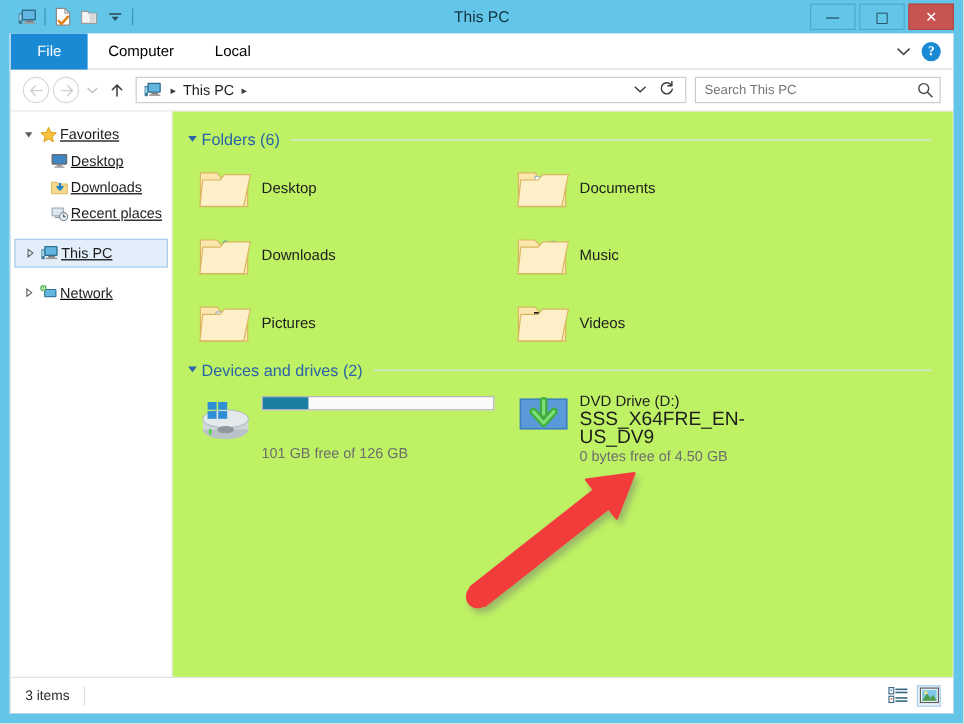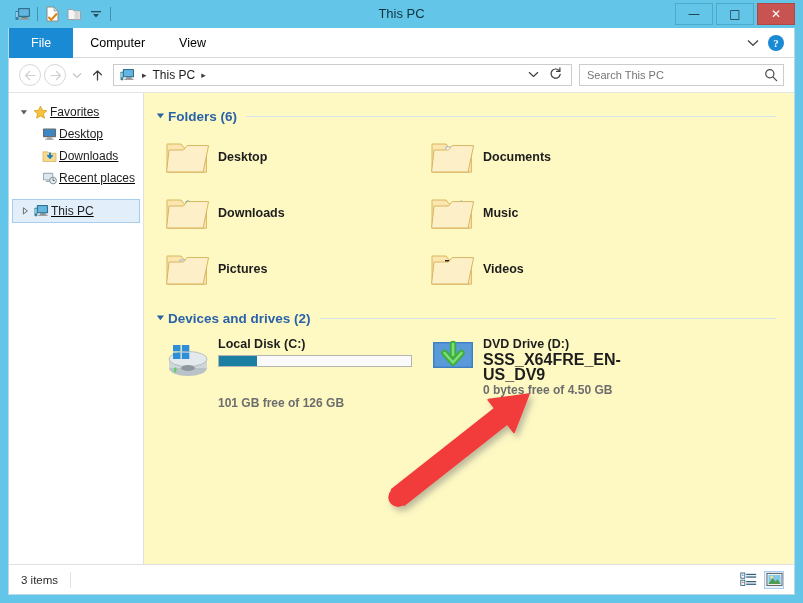--- a/index.html
+++ b/index.html
@@ -203,25 +203,24 @@
   }
   .nav-tri {
     width: 13px; display: flex; align-items: center; justify-content: center;
     font-size: 8px; color: #5d5d5d;
   }
   .nav-ico { width: 20px; display: flex; align-items: center; justify-content: center; }
   .nav-gap { height: 10px; }
 
   #content {
     flex: 1;
-    background: #fef9c3;
+    background: #bef264;
     position: relative;
     overflow: hidden;
     padding: 8px 0 0 8px;
-    font-weight: bold;
   }
 
   
   .group-head {
     display: flex; align-items: center;
     height: 22px;
     margin: 4px 0 2px 0;
   }
   .group-tri { width: 16px; text-align: center; font-size: 8px; color: #2a63a8; }
   .group-title { font-size: 13.5px; color: #2a63a8; white-space: nowrap; }
@@ -330,21 +329,21 @@
         <span class="wc-glyph">✕</span>
       </div>
     </div>
   </div>
 
   <div id="client">
 
     <div id="ribbon">
       <div class="rtab file">File</div>
       <div class="rtab">Computer</div>
-      <div class="rtab">View</div>
+      <div class="rtab">Local</div>
       <div id="ribbon-right">
         <div class="chev-down">
           <svg width="12" height="8" viewBox="0 0 12 8">
               <path d="M1 1.5 L6 6.3 L11 1.5" fill="none" stroke="#4a4a4a" stroke-width="1.3"></path>
             </svg>
         </div>
         <div class="help-circle">?</div>
       </div>
     </div>
 
@@ -479,20 +478,36 @@
               <rect x="4.5" y="11.4" width="10" height="1.4" fill="#9a9a9a"></rect>
               <rect x="0.5" y="4" width="3" height="9" rx="0.6" fill="#3b7f9c"></rect>
               <rect x="1.2" y="5" width="1.6" height="5" fill="#a9dcf0"></rect>
             </svg>
           </span>
           <span>This PC</span>
         </div>
 
         <div class="nav-gap"></div>
 
+        <div class="nav-item">
+          <span class="nav-tri">
+            <svg width="8" height="8" viewBox="0 0 8 8">
+                <path d="M2.4 0.8 L2.4 7 L6.4 3.9 Z" fill="none" stroke="#5d5d5d" stroke-width="0.9"></path>
+              </svg>
+          </span>
+          <span class="nav-ico">
+            <svg width="15" height="14" viewBox="0 0 16 15">
+              <rect x="4" y="4" width="11" height="7.5" rx="1" fill="#2f6f8f"></rect>
+              <rect x="5" y="5" width="9" height="5.5" fill="#63b6e0"></rect>
+              <circle cx="3.4" cy="3.4" r="2.8" fill="#3fa93f"></circle>
+              <path d="M1.1 3.4 h4.6 M3.4 0.9 a3.5 3.5 0 0 1 0 5 a3.5 3.5 0 0 1 0 -5" fill="none" stroke="#e9f7e9" stroke-width="0.7"></path>
+            </svg>
+          </span>
+          <span>Network</span>
+        </div>
       </div>
 
       <div id="content">
 
         <div class="group-head">
           <span class="group-tri">
             <svg width="9" height="9" viewBox="0 0 9 9">
                 <path d="M0.8 2.4 L8 2.4 L4.4 7.2 Z" fill="#2a63a8"></path>
               </svg>
           </span>
@@ -589,21 +604,21 @@
                   <rect x="32.4" y="23" width="1.2" height="1.6"></rect>
                   <rect x="32.4" y="26.5" width="1.2" height="1.6"></rect>
                 </g>
                 <path d="M4 13 h14.5 l3.6 -4.4 h21.5 l-5.5 26.4 h-36.5 z" fill="#fdf0c9" stroke="#d9b661" stroke-width="1"></path>
               </svg>
             </span>
             <span class="tile-label">Videos</span>
           </div>
         </div>
 
-        <div class="group-head" style="margin-top:10px;">
+        <div class="group-head" style="margin-top:0;">
           <span class="group-tri">
             <svg width="9" height="9" viewBox="0 0 9 9">
                 <path d="M0.8 2.4 L8 2.4 L4.4 7.2 Z" fill="#2a63a8"></path>
               </svg>
           </span>
           <span class="group-title">Devices and drives (2)</span>
           <span class="group-rule"></span>
         </div>
 
         <div class="grid">
@@ -618,21 +633,20 @@
                 <rect x="9" y="24.5" width="2.4" height="5" rx="1" fill="#59d35c"></rect>
                 <g fill="#2f8fd6">
                   <rect x="8" y="2" width="7.5" height="6.4"></rect>
                   <rect x="16.8" y="2" width="7.5" height="6.4"></rect>
                   <rect x="8" y="9.6" width="7.5" height="6.4"></rect>
                   <rect x="16.8" y="9.6" width="7.5" height="6.4"></rect>
                 </g>
               </svg>
             </span>
             <span class="drive-info">
-              <span class="drive-name" style="display:block;">Local Disk (C:)</span>
               <span class="bar" style="display:block;">
                 <span class="bar-fill" id="bar0" style="display: block; width: 20%; background: rgb(26, 127, 160);"></span>
               </span>
               <span class="drive-free" style="display:block;margin-top:28px;">101 GB free of 126 GB</span>
             </span>
           </div>
 
           <div class="drive-tile">
             <span class="drive-ico" style="padding-top:4px;">
               <svg width="44" height="32" viewBox="0 0 44 32">

